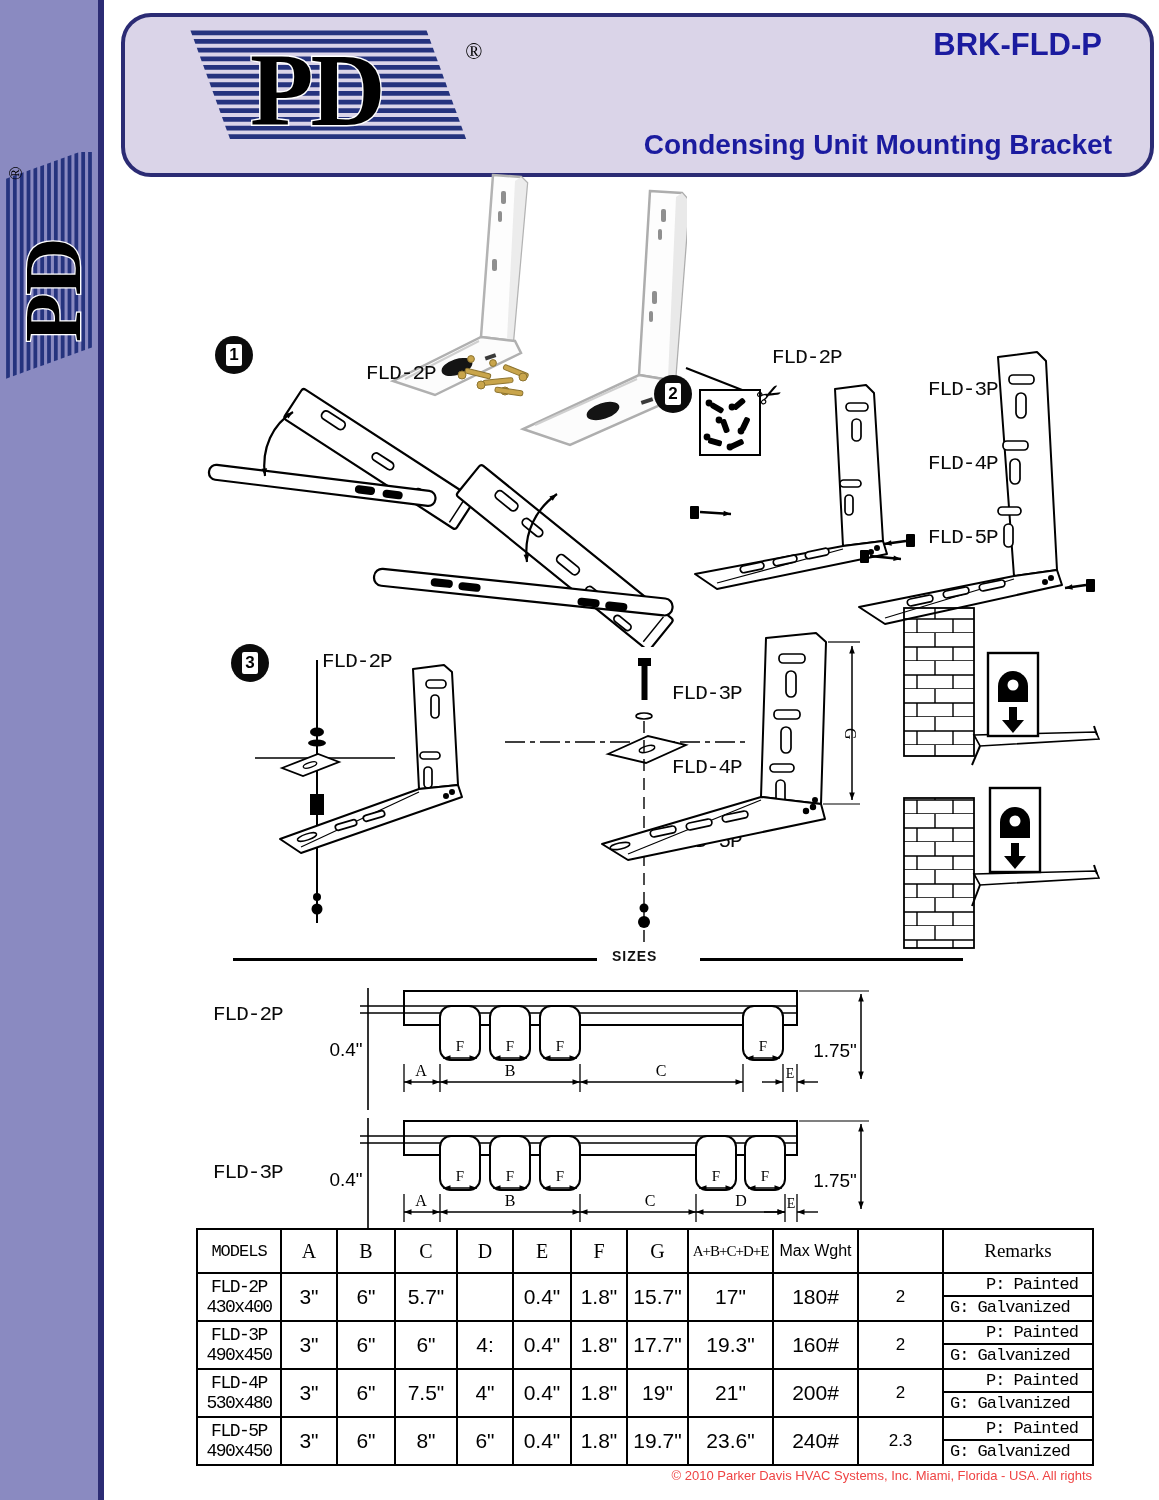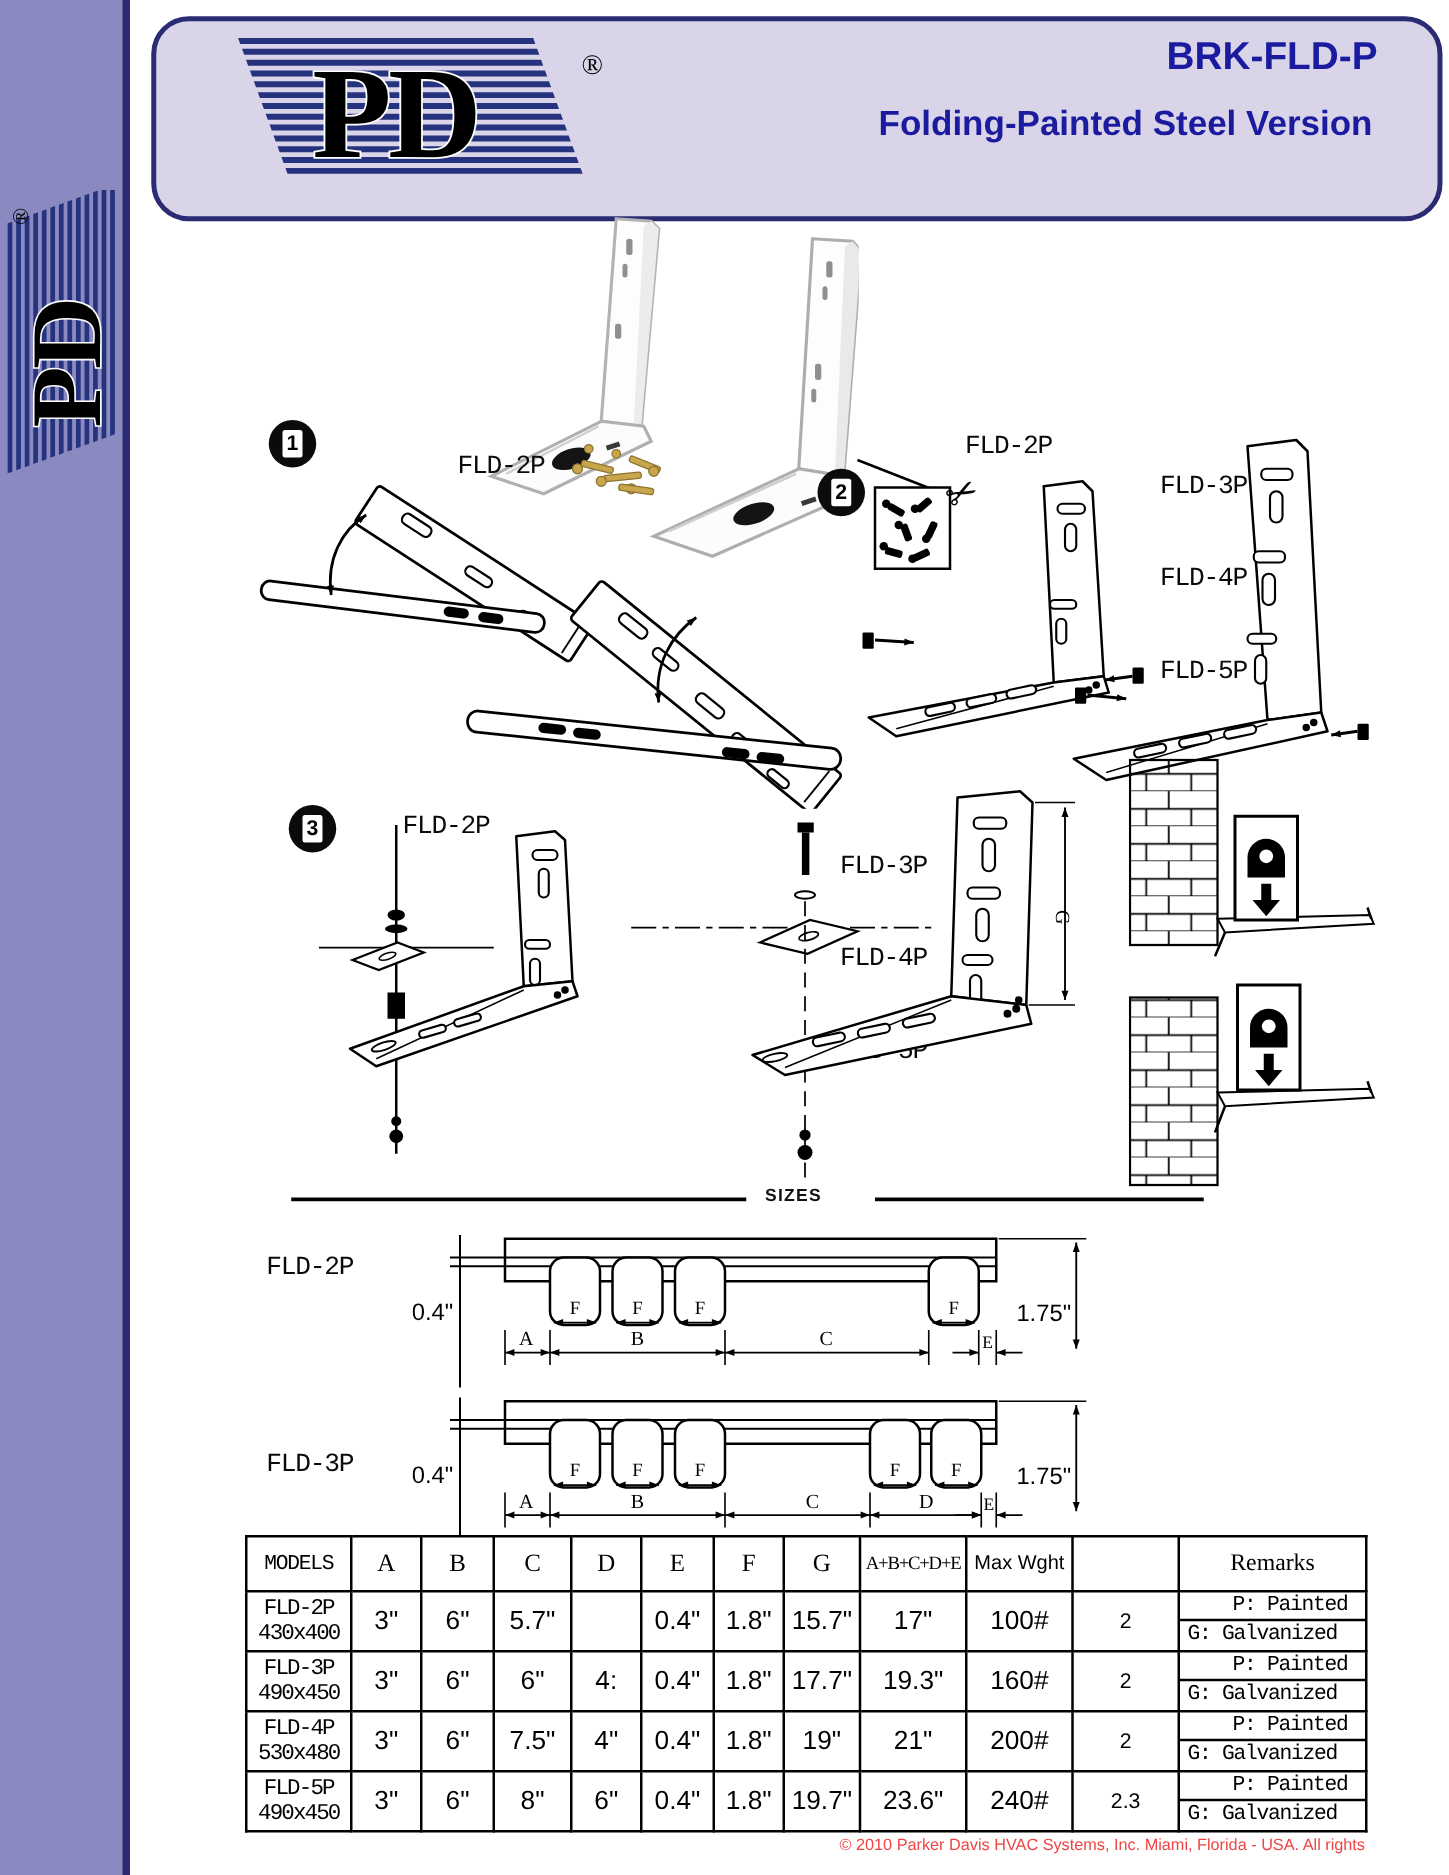--- a/index.html
+++ b/index.html
@@ -93,21 +93,21 @@
           <line x1="0" y1="73.33333333333333" x2="250" y2="73.33333333333333" stroke="#25337e" stroke-width="5.041666666666667"></line>
           <line x1="0" y1="82.5" x2="250" y2="82.5" stroke="#25337e" stroke-width="5.041666666666667"></line>
           <line x1="0" y1="91.66666666666667" x2="250" y2="91.66666666666667" stroke="#25337e" stroke-width="5.041666666666667"></line>
           <line x1="0" y1="100.83333333333333" x2="250" y2="100.83333333333333" stroke="#25337e" stroke-width="5.041666666666667"></line>
           <line x1="0" y1="110" x2="250" y2="110" stroke="#25337e" stroke-width="5.041666666666667"></line>
         </g>
       <text x="92" y="106" font-size="110" font-weight="bold" fill="#d7281c" stroke="#ffffff" stroke-width="3" paint-order="stroke" letter-spacing="-3">PD</text>
       <text x="320" y="36" font-size="24" fill="#2a2a6e">®</text>
     </svg>
     <div class="hdr-code">BRK-FLD-P</div>
-    <div class="hdr-t1">Folding-Painted Steel Version</div>
+    <div class="hdr-t2">Condensing Unit Mounting Bracket</div>
   </div>
 
   <svg class="svgabs" style="left:365px;top:163px;" width="322" height="300" viewBox="0 0 322 300">
 
     <g>
       <polygon points="285,28 317,30 324,38 310,218 274,212" fill="#fdfdfd" stroke="#adadad" stroke-width="2.5"></polygon>
       <polygon points="317,30 324,38 310,218 303,215 311,34" fill="#e9e9e9" stroke="none"></polygon>
       <rect x="296" y="46" width="5" height="13" rx="2" fill="#8f8f8f"></rect>
       <rect x="293" y="66" width="4" height="11" rx="2" fill="#8f8f8f"></rect>
       <rect x="287" y="128" width="5" height="13" rx="2" fill="#8f8f8f"></rect>
@@ -545,21 +545,21 @@
             <div>430x400</div>
           </td>
         <td class="num">3"</td>
         <td class="num">6"</td>
         <td class="num">5.7"</td>
         <td class="num"></td>
         <td class="num">0.4"</td>
         <td class="num">1.8"</td>
         <td class="num">15.7"</td>
         <td class="num">17"</td>
-        <td class="num">100#</td>
+        <td class="num">180#</td>
         <td class="qty">2</td>
         <td class="rem">
             <div>P: Painted</div>
             <div>G: Galvanized</div>
           </td>
       </tr>
       <tr>
         <td class="model">
             <div>FLD-3P</div>
             <div>490x450</div>

